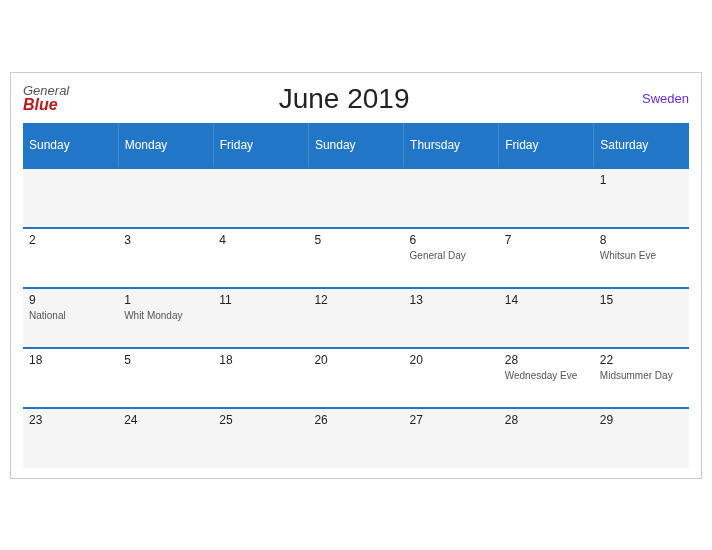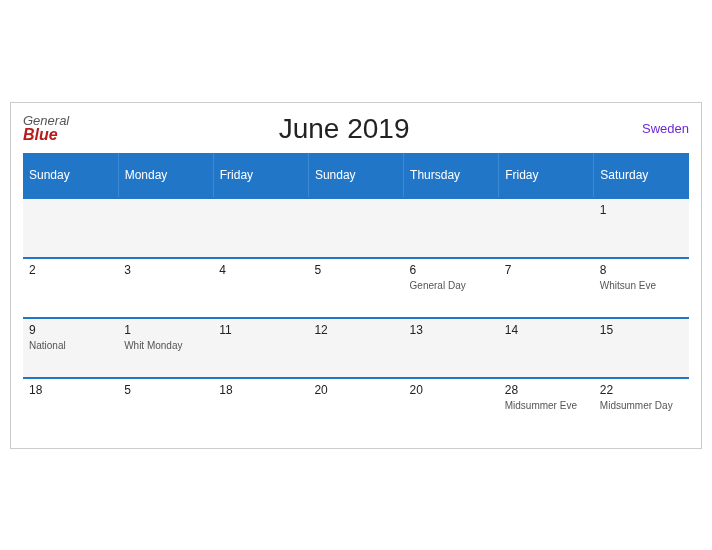--- a/index.html
+++ b/index.html
@@ -203,22 +203,45 @@
             <span class="day-number">18</span>
           </td>
           <td>
             <span class="day-number">20</span>
           </td>
           <td>
             <span class="day-number">20</span>
           </td>
           <td>
             <span class="day-number">28</span>
-            <span class="holiday">Midsummer Eve</span>
+            <span class="holiday">Wednesday Eve</span>
           </td>
           <td>
             <span class="day-number">22</span>
             <span class="holiday">Midsummer Day</span>
+          </td>
+        </tr>
+        <tr>
+          <td>
+            <span class="day-number">23</span>
+          </td>
+          <td>
+            <span class="day-number">24</span>
+          </td>
+          <td>
+            <span class="day-number">25</span>
+          </td>
+          <td>
+            <span class="day-number">26</span>
+          </td>
+          <td>
+            <span class="day-number">27</span>
+          </td>
+          <td>
+            <span class="day-number">28</span>
+          </td>
+          <td>
+            <span class="day-number">29</span>
           </td>
         </tr>
       </tbody>
   </table>
 </div>
 
 </body></html>

